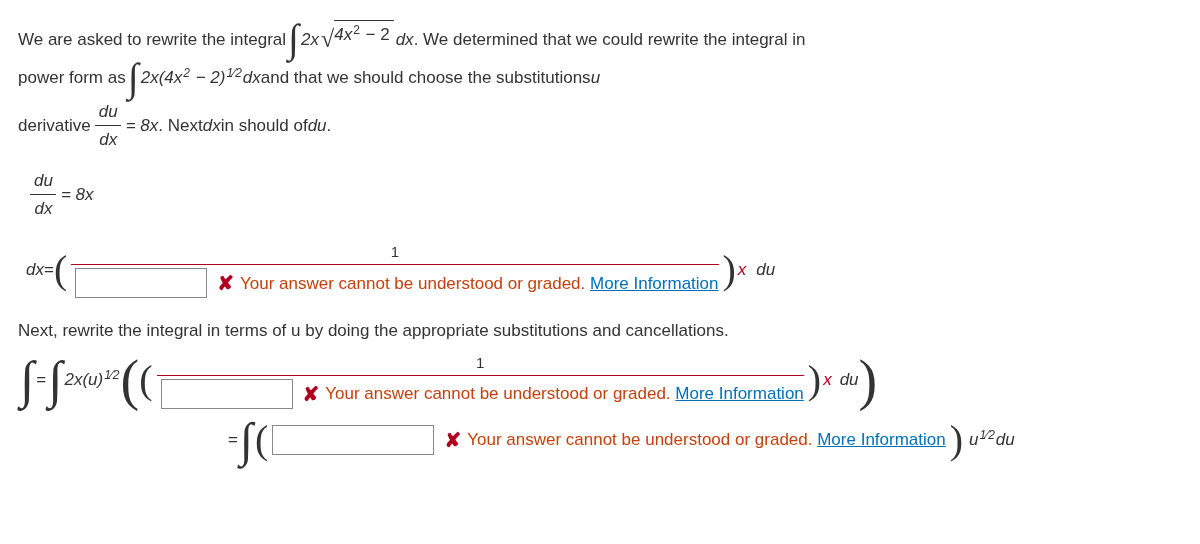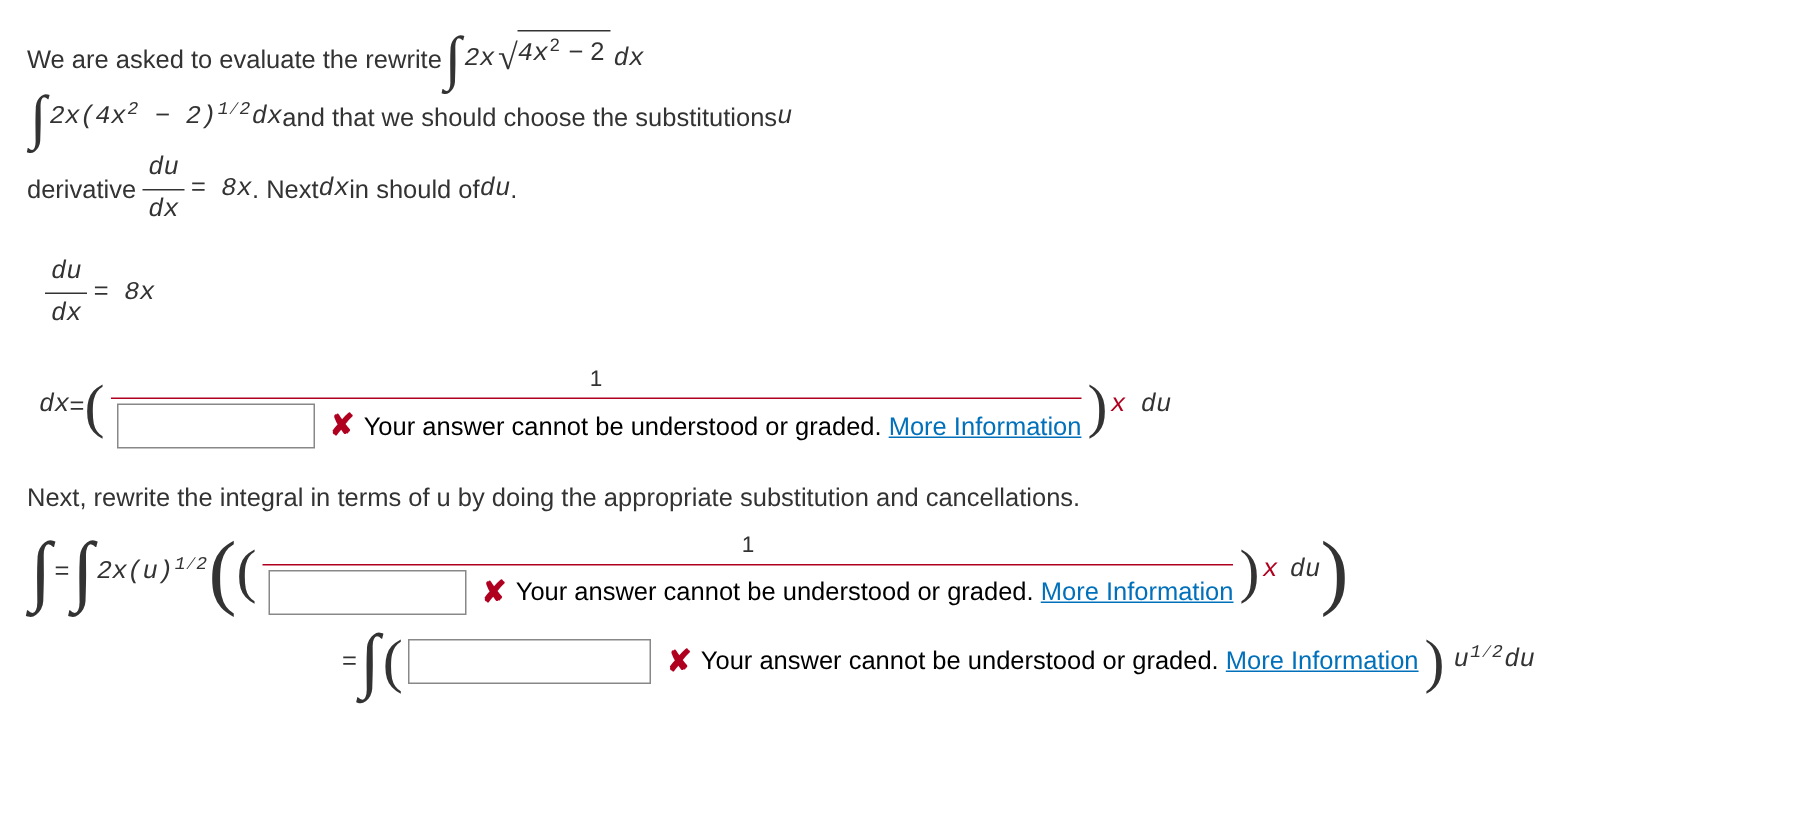--- a/index.html
+++ b/index.html
@@ -6,71 +6,73 @@
     font-family:"Helvetica Neue",Arial,sans-serif;
     font-size:17px;
     color:#333;
     margin:0;
     padding:14px 18px;
     line-height:1.6;
     width:1200px;
     box-sizing:border-box;
   }
   .line{margin:6px 0;display:flex;align-items:center;flex-wrap:wrap}
-  .math-i{font-style:italic;font-family:Liberation Mono, monospace}
+  .math-i{font-style:italic;font-family:Liberation Sans, sans-serif}
   .int{font-size:40px;font-family:Georgia,serif;display:inline-block;line-height:0;vertical-align:middle;margin:0 2px}
   .int-big{font-size:48px}
   .int-huge{font-size:52px}
   .sqrt{display:inline-flex;align-items:flex-start;margin:0 2px}
   .sqrt-sym{font-size:24px;font-family:serif}
   .sqrt-body{border-top:1.2px solid #333;padding:0 4px 0 0}
   .frac{display:inline-flex;flex-direction:column;align-items:center;vertical-align:middle;margin:0 4px}
   .frac .num{padding:0 4px}
   .frac .den{border-top:1.2px solid #333;padding:0 4px}
   .frac-small{font-size:17px}
   sup{font-size:12px;vertical-align:6px;margin:0 1px}
   .inputbox{
     height:28px;
     border:1px solid #888;
     background:#fff;
     display:inline-block;
     margin:0 4px;
   }
   .wrong{color:#b00020;font-weight:bold;font-size:20px;margin:0 6px}
-  .err{color:#000000}
+  .err{color:#c2410c}
   .link{color:#0070bb;}
   .paren{font-size:44px;font-family:serif;line-height:0;display:inline-block;vertical-align:middle}
   .paren-med{font-size:40px}
   .paren-big{font-size:56px}
   .red-stack{display:inline-flex;flex-direction:column;align-items:stretch;margin:0 4px}
   .red-stack .small1{font-size:15px;text-align:center;color:#333}
   .red-stack .row{display:flex;align-items:center;border-top:1px solid #b00020;padding-top:2px}
   .red-x{font-style:italic;color:#b00020;margin-left:2px}
   .eq-row{display:flex;align-items:center;margin:10px 0;flex-wrap:nowrap}
   .indent-eq{margin-left:210px;display:flex;align-items:center}
 </style>
 </head>
 <body>
 
 <div class="line">
-  <span>We are asked to evaluate the rewrite </span>
+  <span>We are asked to rewrite the integral </span>
   <span class="int">∫</span>
   <span class="math-i">
     <span>2</span><span>x</span>
   </span>
   <span class="sqrt">
     <span class="sqrt-sym">√</span>
     <span class="sqrt-body">
       <span class="math-i">4</span><span class="math-i">x</span><sup>2</sup><span> − </span><span>2</span>
     </span>
   </span>
   <span class="math-i"> dx</span>
+  <span>. We determined that we could rewrite the integral in</span>
 </div>
 
 <div class="line">
+  <span>power form as </span>
   <span class="int">∫</span>
   <span class="math-i">
     <span>2</span>x<span>(4</span>x<sup>2</sup><span> − 2)</span><sup>1⁄2</sup>
   </span>
   <span class="math-i"> dx</span>
   <span> and that we should choose the substitutions </span>
   <span class="math-i">u</span>
 </div>
 
 <div class="line">
@@ -108,21 +110,21 @@
       <span>&nbsp;</span>
       <a href="#" class="link">More Information</a>
     </span>
   </span>
   <span class="paren paren-med">)</span>
     <span class="math-i red-x">x</span>
   <span class="math-i" style="margin-left:10px">du</span>
 </div>
 
 <div class="line" style="margin-top:18px">
-  <span>Next, rewrite the integral in terms of u by doing the appropriate substitution and cancellations.</span>
+  <span>Next, rewrite the integral in terms of u by doing the appropriate substitutions and cancellations.</span>
 </div>
 
 <div class="eq-row" style="margin-top:6px">
   <span class="int int-huge">∫</span>
   <span> = </span>
   <span class="int int-huge">∫</span>
   <span class="math-i">
     <span>2</span>x<span>(u)</span><sup>1⁄2</sup>
   </span>
   <span class="paren paren-big">(</span>

